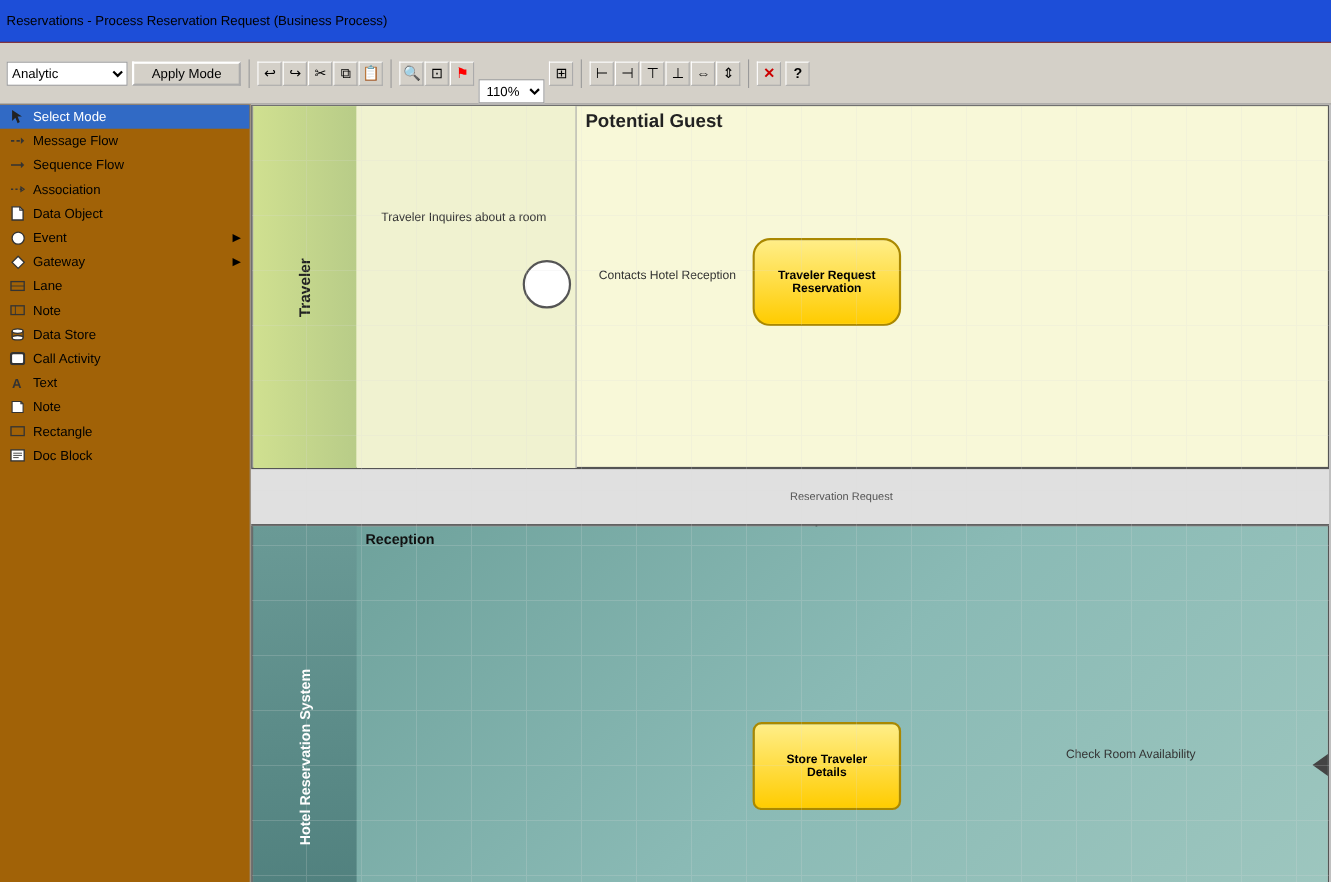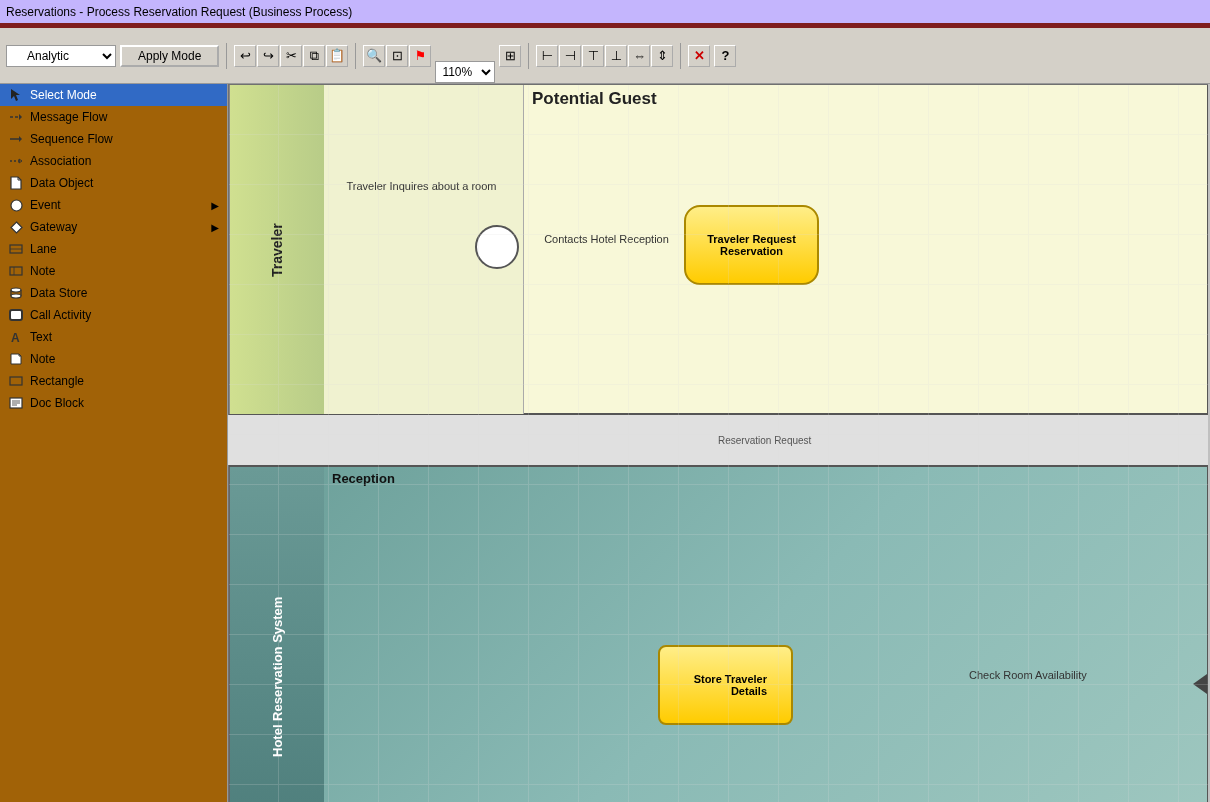--- a/index.html
+++ b/index.html
@@ -1,43 +1,43 @@
 <!DOCTYPE html>
 <html><head>
   <meta charset="utf-8">
   <style>
     * { box-sizing: border-box; margin: 0; padding: 0; }
     body { font-family: Arial, sans-serif; font-size: 12px; background: #d4d0c8; overflow: hidden; width: 1210px; height: 802px; }
 
     #title-bar {
-      background: #c4b5fd;
+      background: #1d4ed8;
       padding: 2px 6px;
       font-size: 12px;
-      border-bottom: 5px solid #7f1d1d;
-      height: 28px;
+      border-bottom: 1px solid #7f1d1d;
+      height: 39px;
       display: flex;
       align-items: center;
     }
 
     #top-toolbar {
       display: flex;
       align-items: center;
       background: #d4d0c8;
       padding: 4px 6px;
       gap: 4px;
       border-bottom: 1px solid #999;
       height: 56px;
     }
 
     #dropdown-select {
       height: 22px;
       font-size: 12px;
       background: white;
       border: 1px solid #999;
-      padding: 0 16px;
+      padding: 0 0;
       width: 110px;
     }
 
     #apply-btn {
       height: 22px;
       font-size: 12px;
       background: #d4d0c8;
       border: 2px outset #fff;
       padding: 0 16px;
       cursor: pointer;
@@ -389,21 +389,21 @@
       </div>
 
       <div style="position:absolute; left:0; top:382px; width:980px; height:420px; border:1.5px solid #555; background:linear-gradient(135deg, #6a9e98 0%, #8abab5 50%, #a0c8c0 100%);">
 
         <div style="position:absolute; left:0; top:0; width:95px; height:420px; background:linear-gradient(to bottom, #4a7a78, #6a9a96); border-right:1.5px solid #666; display:flex; align-items:center; justify-content:center; font-weight:bold; font-size:13px; color:white; text-align:center; padding:8px; writing-mode:vertical-rl; text-orientation:mixed; transform:rotate(180deg);">Hotel Reservation System</div>
 
         <div style="position:absolute; left:95px; top:0; right:0; height:420px;">
           <div style="padding:4px 8px; font-weight:bold; font-size:13px; color:#111;">Reception</div>
         </div>
 
-        <div style="position:absolute; left:429px; top:178px; width:135px; height:80px; border-radius:8px; border:2px solid #aa8800; background:linear-gradient(to bottom, #ffee88, #ffcc00); display:flex; align-items:center; justify-content:center; text-align:right; font-size:11px; font-weight:bold; padding:24px; cursor:pointer;">Store Traveler Details</div>
+        <div style="position:absolute; left:455px; top:178px; width:135px; height:80px; border-radius:8px; border:2px solid #aa8800; background:linear-gradient(to bottom, #ffee88, #ffcc00); display:flex; align-items:center; justify-content:center; text-align:center; font-size:11px; font-weight:bold; padding:24px; cursor:pointer;">Store Traveler Details</div>
 
         <div style="position:absolute; left:740px; top:202px; font-size:11px; color:#333;">Check Room Availability</div>
 
         <div style="position:absolute; right:0; top:207px; width:0; height:0; border-top:10px solid transparent; border-bottom:10px solid transparent; border-right:14px solid #444;"></div>
 
       </div>
 
       <div style="position:absolute; left:0; top:0; width:980px; height:802px; pointer-events:none; background-image: linear-gradient(#ddd 1px, transparent 1px), linear-gradient(90deg, #ddd 1px, transparent 1px); background-size: 50px 50px; opacity:0.2;"></div>
 
     </div>

